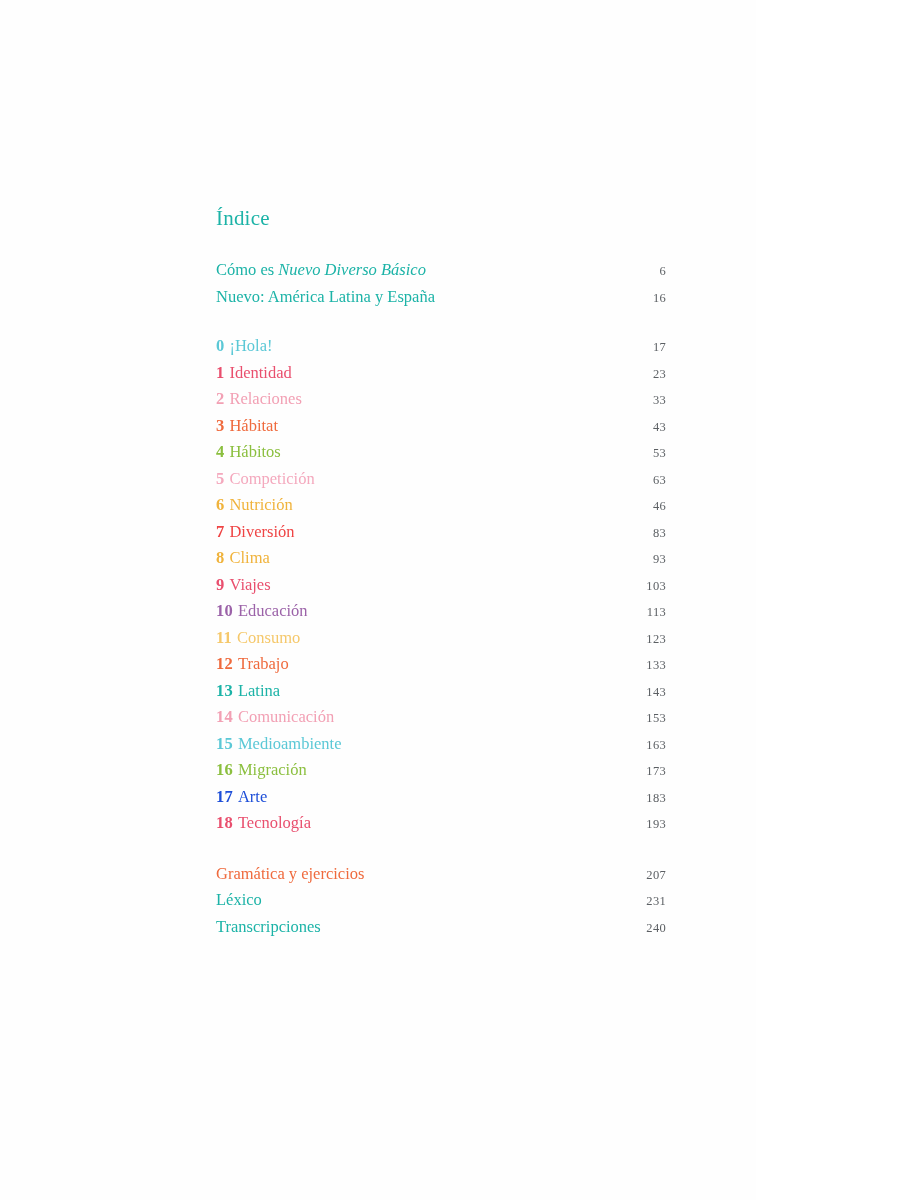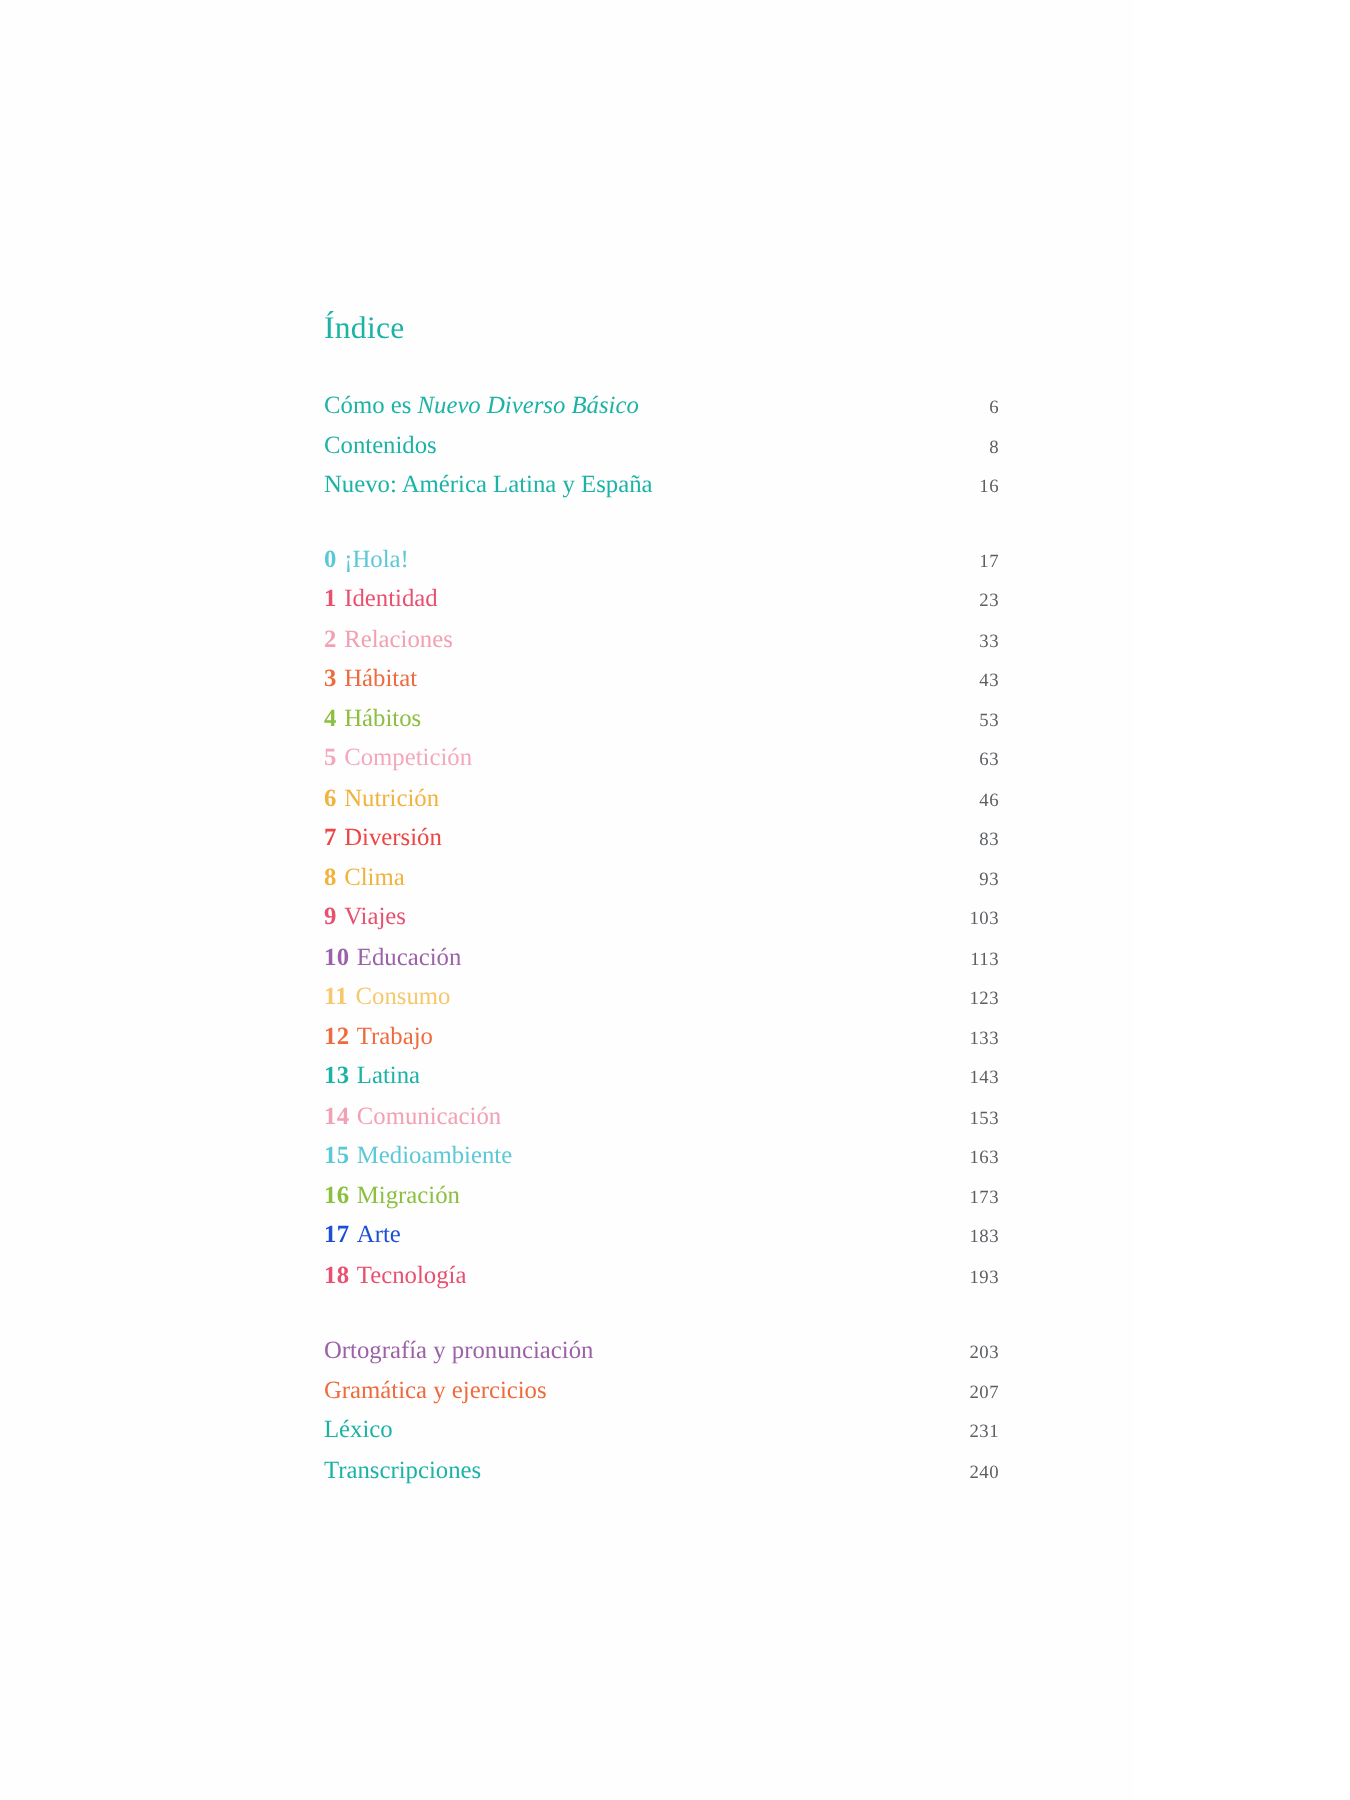--- a/index.html
+++ b/index.html
@@ -75,24 +75,20 @@
 
 <div class="page">
   <div class="content">
 
     <h1 class="toc-title" style="color: rgb(28, 179, 167);">Índice</h1>
 
     <div class="group" id="front-matter">
         <div class="row">
           <span class="row-label" style="color: rgb(28, 179, 167);"><span>Cómo es </span><span class="italic">Nuevo Diverso Básico</span></span>
           <span class="row-num">6</span>
-        </div>
-        <div class="row">
-          <span class="row-label" style="color: rgb(28, 179, 167);"><span>Contenidos</span></span>
-          <span class="row-num">8</span>
         </div>
         <div class="row">
           <span class="row-label" style="color: rgb(28, 179, 167);"><span>Nuevo: América Latina y España</span></span>
           <span class="row-num">16</span>
         </div>
       </div>
 
     <div class="group-gap-front"></div>
 
     <div class="group" id="units-list">
@@ -171,24 +167,20 @@
         <div class="row">
           <span class="row-label" style="color: rgb(233, 79, 110);"><span class="chapter-num">18</span><span class="chapter-name">Tecnología</span></span>
           <span class="row-num">193</span>
         </div>
       </div>
 
     <div class="group-gap-back"></div>
 
     <div class="group" id="back-matter">
         <div class="row">
-          <span class="row-label" style="color: rgb(155, 98, 168);">Ortografía y pronunciación</span>
-          <span class="row-num">203</span>
-        </div>
-        <div class="row">
           <span class="row-label" style="color: rgb(239, 106, 61);">Gramática y ejercicios</span>
           <span class="row-num">207</span>
         </div>
         <div class="row">
           <span class="row-label" style="color: rgb(28, 179, 167);">Léxico</span>
           <span class="row-num">231</span>
         </div>
         <div class="row">
           <span class="row-label" style="color: rgb(28, 179, 167);">Transcripciones</span>
           <span class="row-num">240</span>

